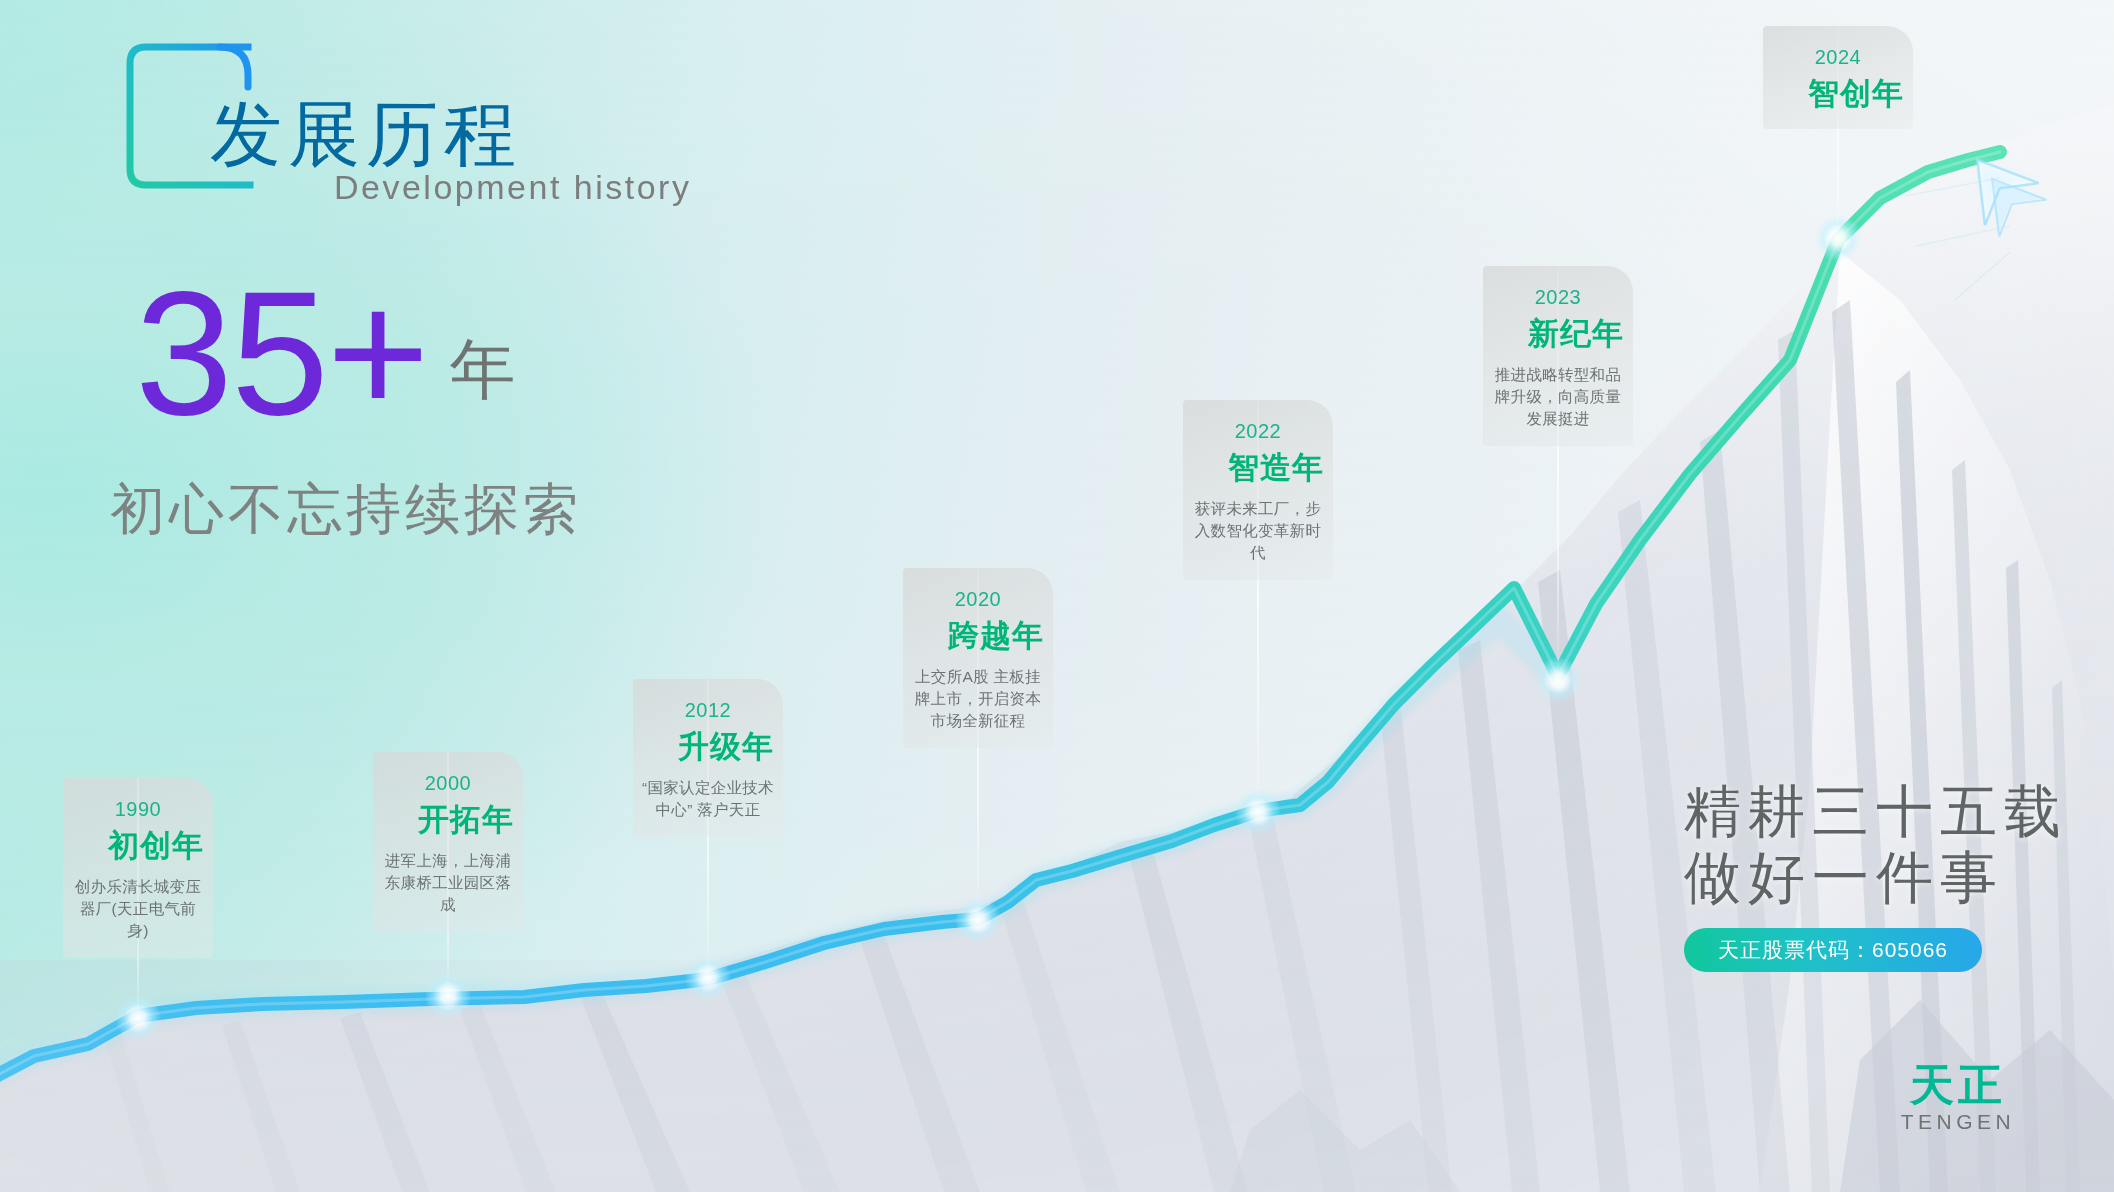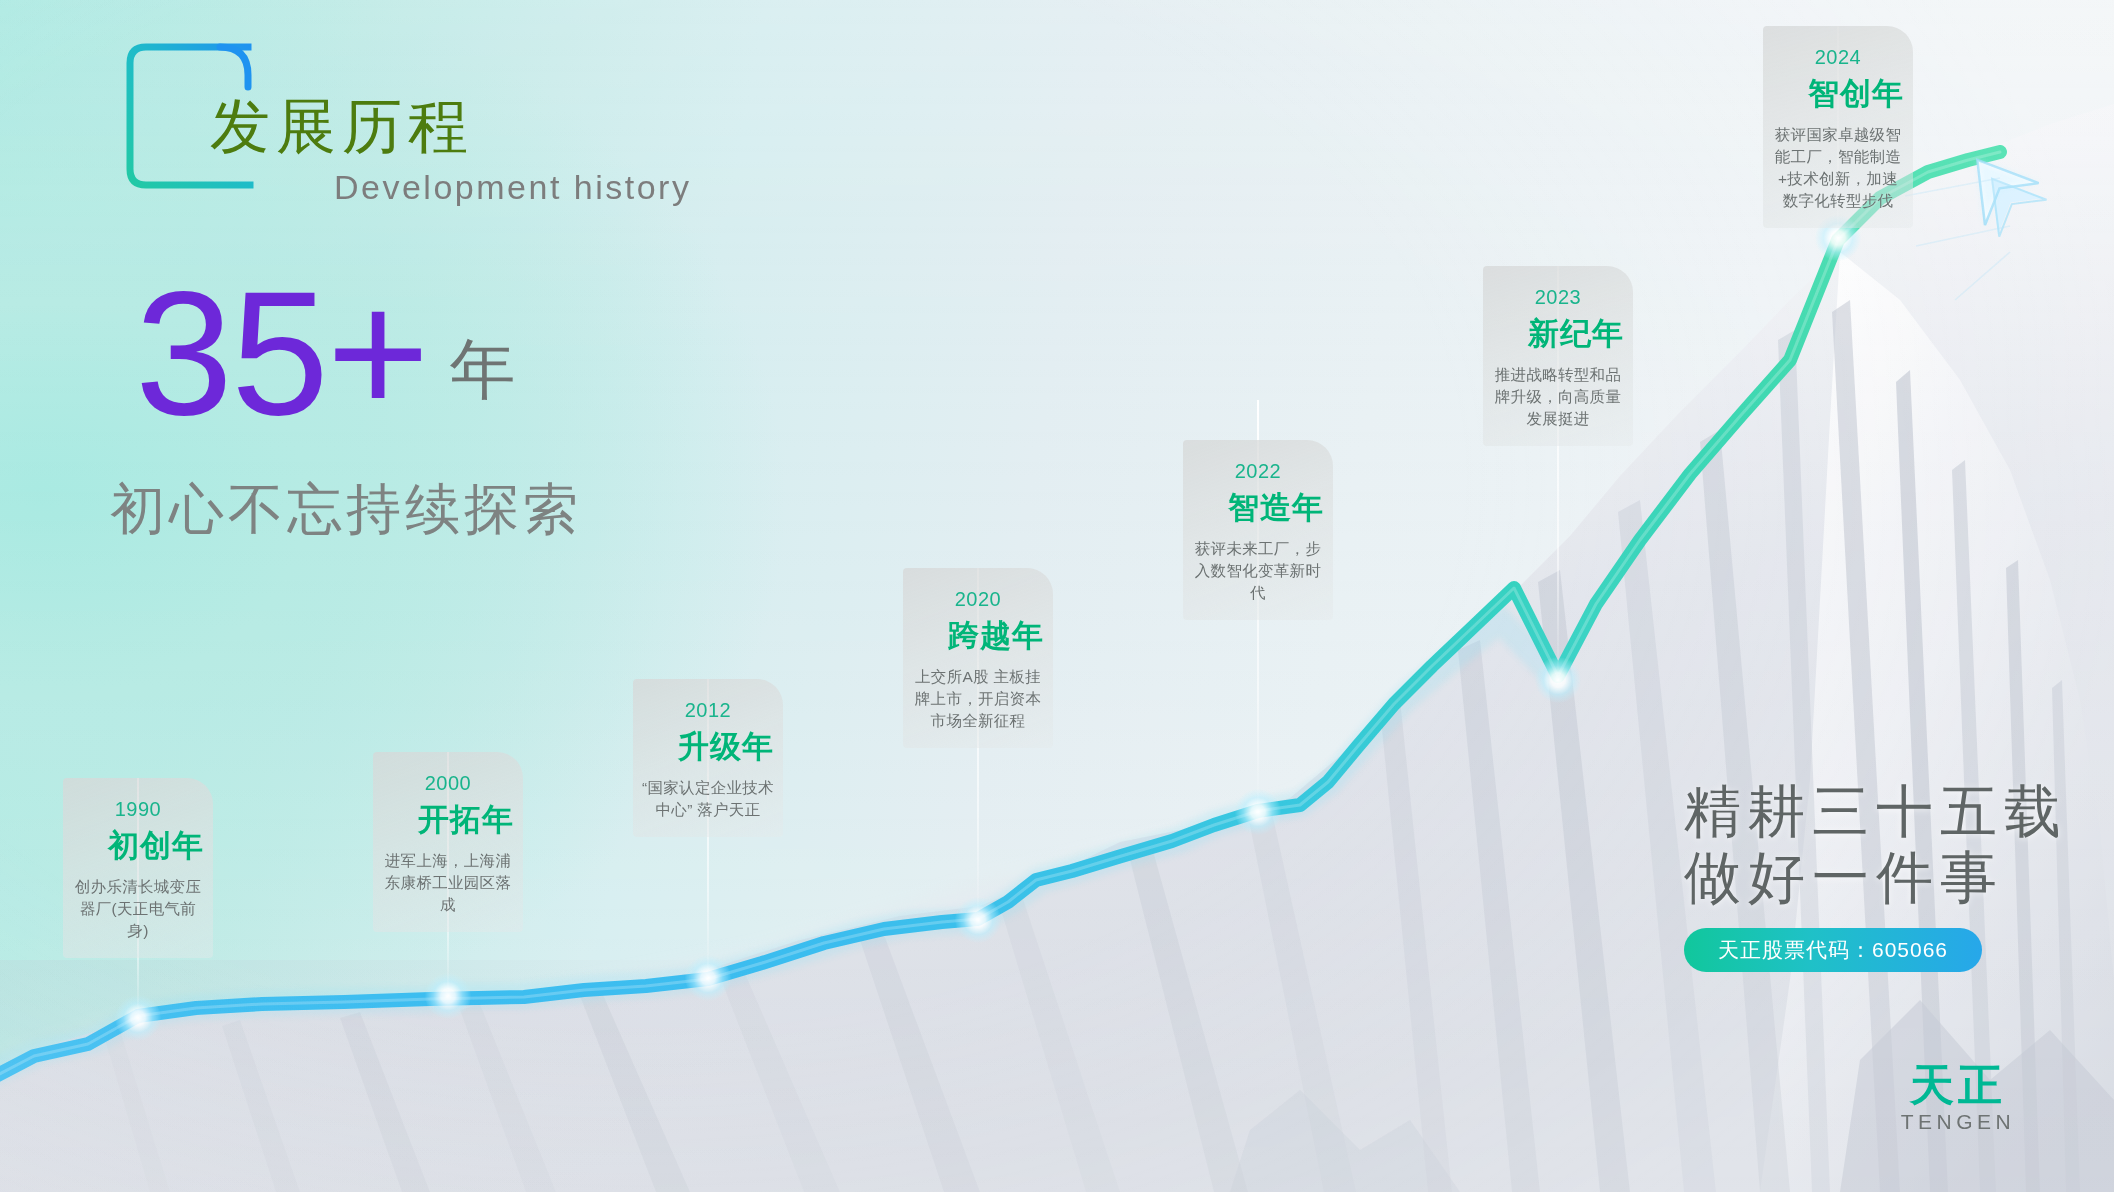--- a/index.html
+++ b/index.html
@@ -25,21 +25,21 @@
   .vignette{
     position:absolute;inset:0;pointer-events:none;
     background:radial-gradient(ellipse 1500px 1000px at 30% 40%, rgba(255,255,255,0) 55%, rgba(255,255,255,.18) 100%);
   }
 
   
   .header{position:absolute;left:120px;top:35px;}
   .bracket{position:absolute;left:0;top:0;width:180px;height:170px;}
   .title-cn{
     position:absolute;left:90px;top:52px;
-    font-size:60px;letter-spacing:6px;color:#4d7c0f;
+    font-size:72px;letter-spacing:6px;color:#0369a1;
     font-family:"Liberation Sans","DejaVu Sans",sans-serif;font-weight:400;
     white-space:nowrap;
   }
   .title-en{
     position:absolute;left:214px;top:133px;
     font-size:34px;letter-spacing:2.5px;color:#7d7d7d;font-weight:400;
     white-space:nowrap;
   }
 
   
@@ -301,38 +301,37 @@
       </div>
       <div class="node" style="left: 978px; top: 920px;"></div>
       <div class="stem" style="left: 977px; top: 568px; height: 352px;"></div>
       <div class="card" style="left: 903px; top: 568px;">
         <div class="year">2020</div>
         <div class="theme">跨越年</div>
         <div class="desc">上交所A股 主板挂牌上市，开启资本市场全新征程</div>
       </div>
       <div class="node" style="left: 1258px; top: 812px;"></div>
       <div class="stem" style="left: 1257px; top: 400px; height: 412px;"></div>
-      <div class="card" style="left: 1183px; top: 400px; margin-top: 40px;">
+      <div class="card" style="left: 1183px; top: 400px;">
         <div class="year">2022</div>
         <div class="theme">智造年</div>
         <div class="desc">获评未来工厂，步入数智化变革新时代</div>
       </div>
       <div class="node" style="left: 1558px; top: 680px;"></div>
       <div class="stem" style="left: 1557px; top: 266px; height: 414px;"></div>
       <div class="card" style="left: 1483px; top: 266px;">
         <div class="year">2023</div>
         <div class="theme">新纪年</div>
         <div class="desc">推进战略转型和品牌升级，向高质量发展挺进</div>
       </div>
       <div class="node" style="left: 1838px; top: 238px;"></div>
       <div class="stem" style="left: 1837px; top: 26px; height: 212px;"></div>
       <div class="card" style="left: 1763px; top: 26px;">
         <div class="year">2024</div>
         <div class="theme">智创年</div>
-        <div class="desc">获评国家卓越级智能工厂，智能制造+技术创新，加速数字化转型步伐</div>
       </div>
     </div>
 
   <div class="slogan">
     <div class="slogan-line">精耕三十五载</div>
     <div class="slogan-line">做好一件事</div>
   </div>
   <div class="stock-badge">天正股票代码：605066</div>
 
   <div class="logo">

